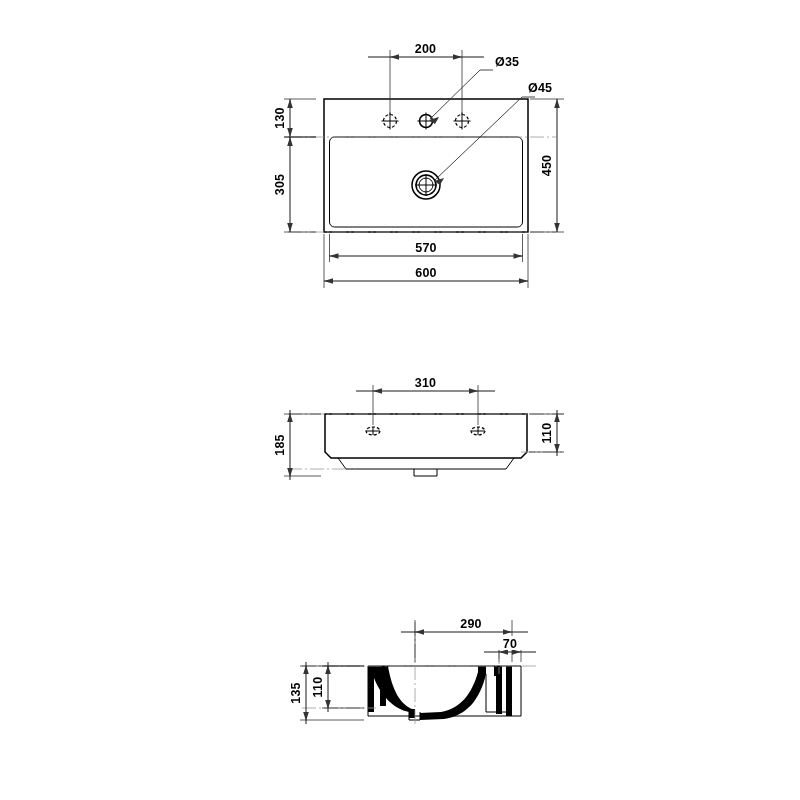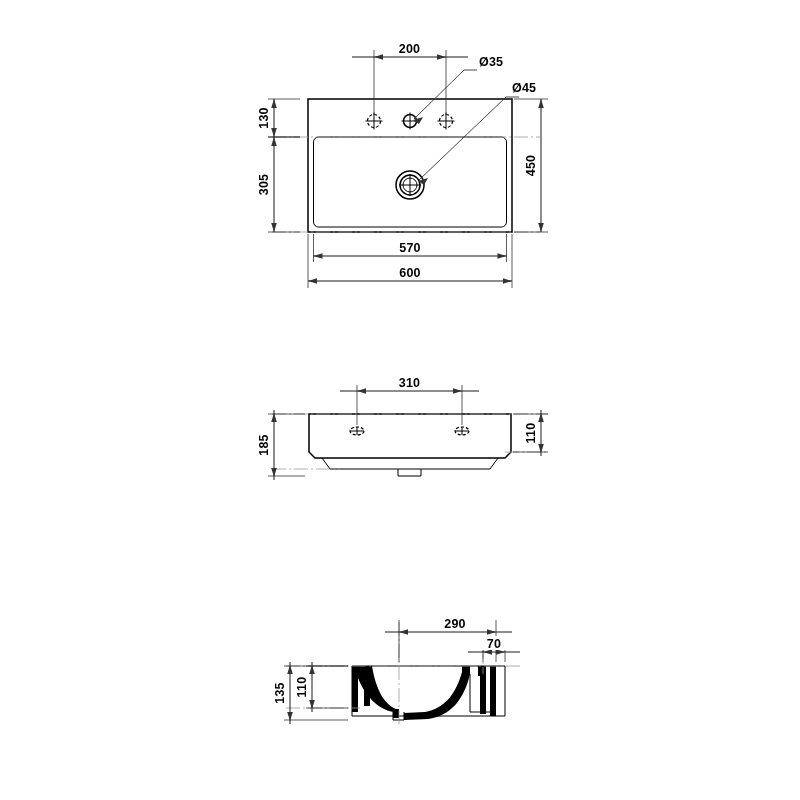--- a/index.html
+++ b/index.html
@@ -12,20 +12,21 @@
     width: 800px;
     height: 800px;
     font-family: "Liberation Sans", sans-serif;
     overflow: hidden;
   }
   #drawing-sheet {
     position: relative;
     width: 743px;
     height: 800px;
     background: #ffffff;
+    margin-left: 16px;
   }
   #drawing-svg {
     display: block;
     width: 800px;
     height: 800px;
   }
   text {
     font-family: "Liberation Sans", sans-serif;
     fill: #000000;
     font-weight: bold;

